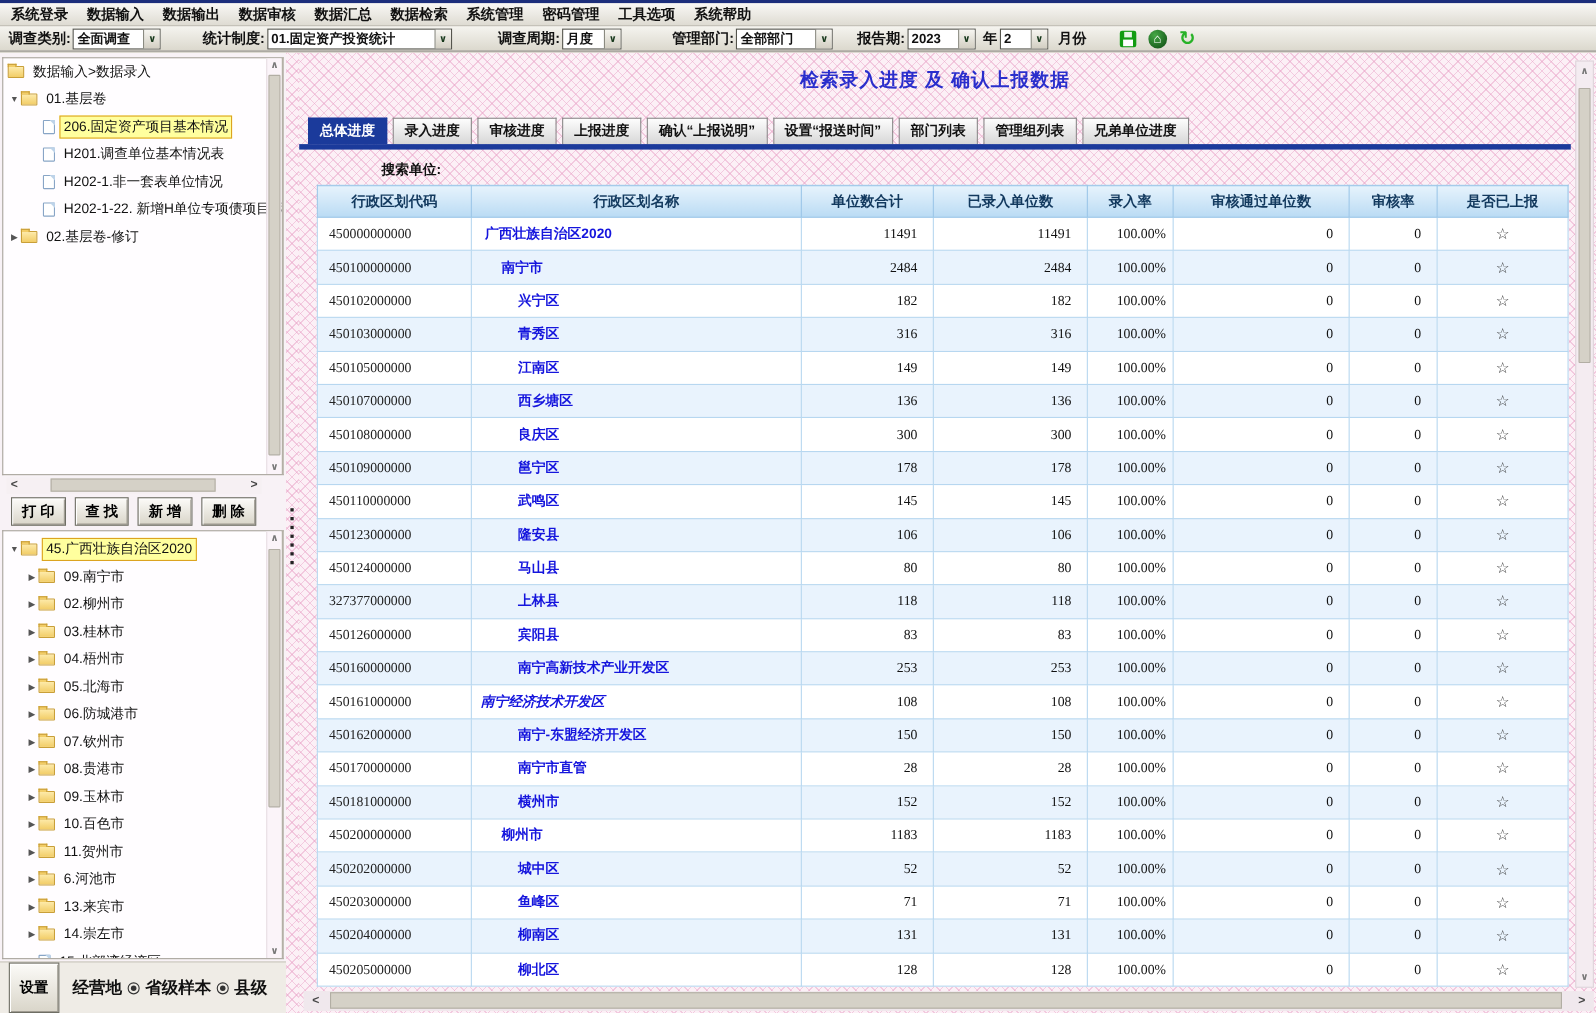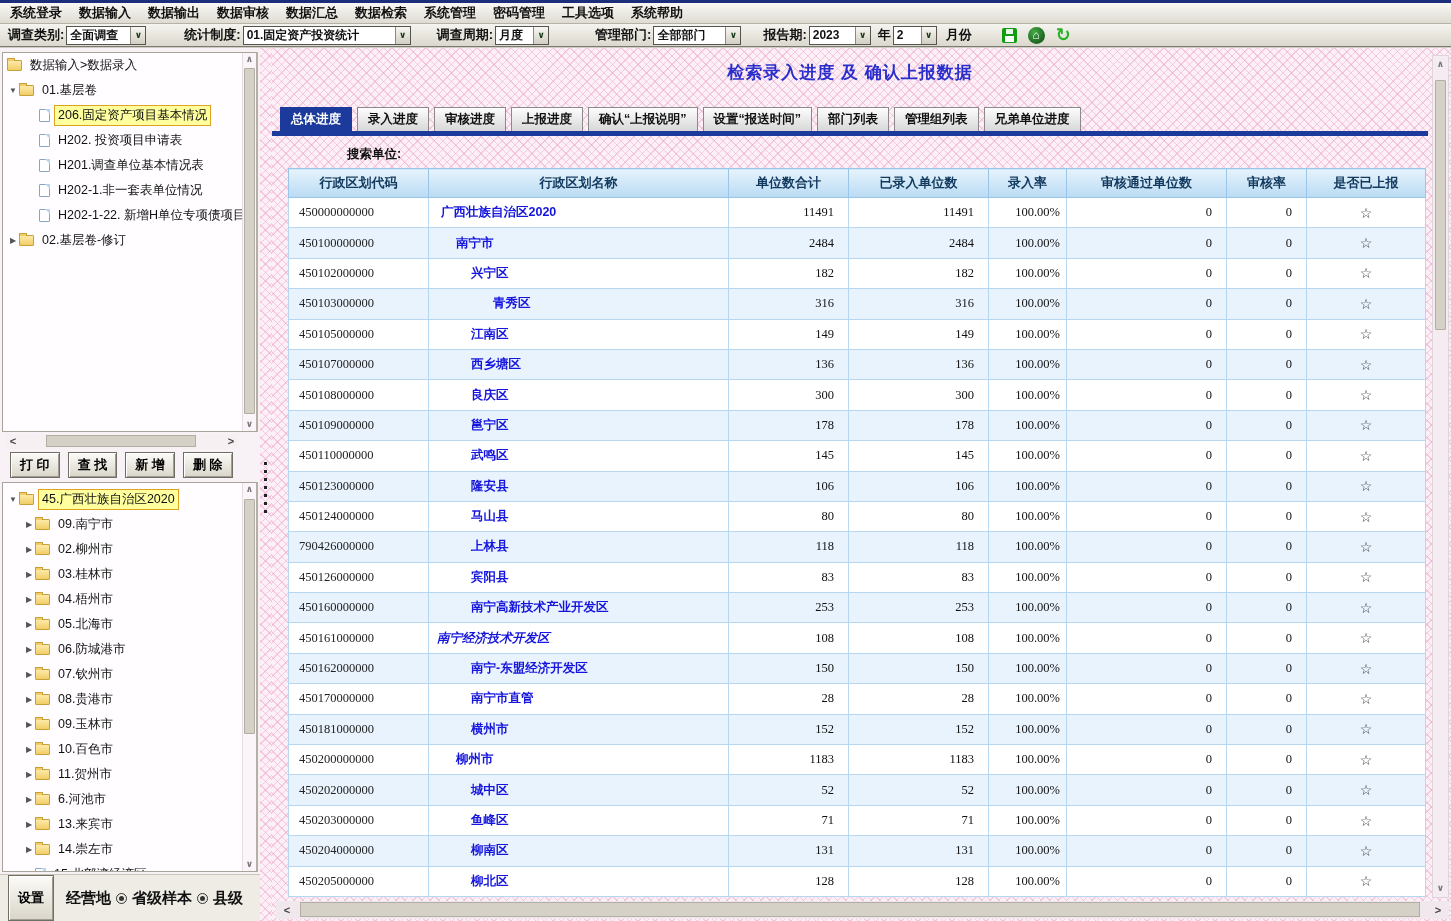--- a/index.html
+++ b/index.html
@@ -105,21 +105,21 @@
   <span class="tb-label" style="margin-left:8px">调查类别:</span>
   <span class="combo" style="width:80px">
       <span class="cv">全面调查</span>
       <span class="ca">∨</span>
     </span>
   <span class="tb-label" style="margin-left:38px">统计制度:</span>
   <span class="combo" style="width:168px">
       <span class="cv">01.固定资产投资统计</span>
       <span class="ca">∨</span>
     </span>
-  <span class="tb-label" style="margin-left:26px">调查周期:</span>
+  <span class="tb-label" style="margin-left:42px">调查周期:</span>
   <span class="combo" style="width:54px">
       <span class="cv">月度</span>
       <span class="ca">∨</span>
     </span>
   <span class="tb-label" style="margin-left:46px">管理部门:</span>
   <span class="combo" style="width:88px">
       <span class="cv">全部部门</span>
       <span class="ca">∨</span>
     </span>
   <span class="tb-label" style="margin-left:22px">报告期:</span>
@@ -149,24 +149,20 @@
           <span class="tw">▼</span>
           <span class="folder"></span>
           <span class="tree-label">01.基层卷</span>
         </div>
         <div class="tree-row" style="padding-left: 36px;">
           <span class="doc"></span>
           <span class="tree-label sel">206.固定资产项目基本情况</span>
         </div>
         <div class="tree-row" style="padding-left: 36px;">
           <span class="doc"></span>
-          <span class="tree-label">H202. 投资项目申请表</span>
-        </div>
-        <div class="tree-row" style="padding-left: 36px;">
-          <span class="doc"></span>
           <span class="tree-label">H201.调查单位基本情况表</span>
         </div>
         <div class="tree-row" style="padding-left: 36px;">
           <span class="doc"></span>
           <span class="tree-label">H202-1.非一套表单位情况</span>
         </div>
         <div class="tree-row" style="padding-left: 36px;">
           <span class="doc"></span>
           <span class="tree-label">H202-1-22. 新增H单位专项债项目标识</span>
         </div>
@@ -383,21 +379,21 @@
             <td class="td-name" style="padding-left: 42px;"><span class="region-link">兴宁区</span></td>
             <td class="td-num">182</td>
             <td class="td-num">182</td>
             <td class="td-rate">100.00%</td>
             <td class="td-num">0</td>
             <td class="td-num">0</td>
             <td class="td-star"><span class="star">☆</span></td>
           </tr>
           <tr class="alt">
             <td class="td-code">450103000000</td>
-            <td class="td-name" style="padding-left: 64px;"><span class="region-link">青秀区</span></td>
+            <td class="td-name" style="padding-left: 42px;"><span class="region-link">青秀区</span></td>
             <td class="td-num">316</td>
             <td class="td-num">316</td>
             <td class="td-rate">100.00%</td>
             <td class="td-num">0</td>
             <td class="td-num">0</td>
             <td class="td-star"><span class="star">☆</span></td>
           </tr>
           <tr>
             <td class="td-code">450105000000</td>
             <td class="td-name" style="padding-left: 42px;"><span class="region-link">江南区</span></td>
@@ -462,21 +458,21 @@
             <td class="td-code">450124000000</td>
             <td class="td-name" style="padding-left: 42px;"><span class="region-link">马山县</span></td>
             <td class="td-num">80</td>
             <td class="td-num">80</td>
             <td class="td-rate">100.00%</td>
             <td class="td-num">0</td>
             <td class="td-num">0</td>
             <td class="td-star"><span class="star">☆</span></td>
           </tr>
           <tr class="alt">
-            <td class="td-code">790426000000</td>
+            <td class="td-code">327377000000</td>
             <td class="td-name" style="padding-left: 42px;"><span class="region-link">上林县</span></td>
             <td class="td-num">118</td>
             <td class="td-num">118</td>
             <td class="td-rate">100.00%</td>
             <td class="td-num">0</td>
             <td class="td-num">0</td>
             <td class="td-star"><span class="star">☆</span></td>
           </tr>
           <tr>
             <td class="td-code">450126000000</td>

